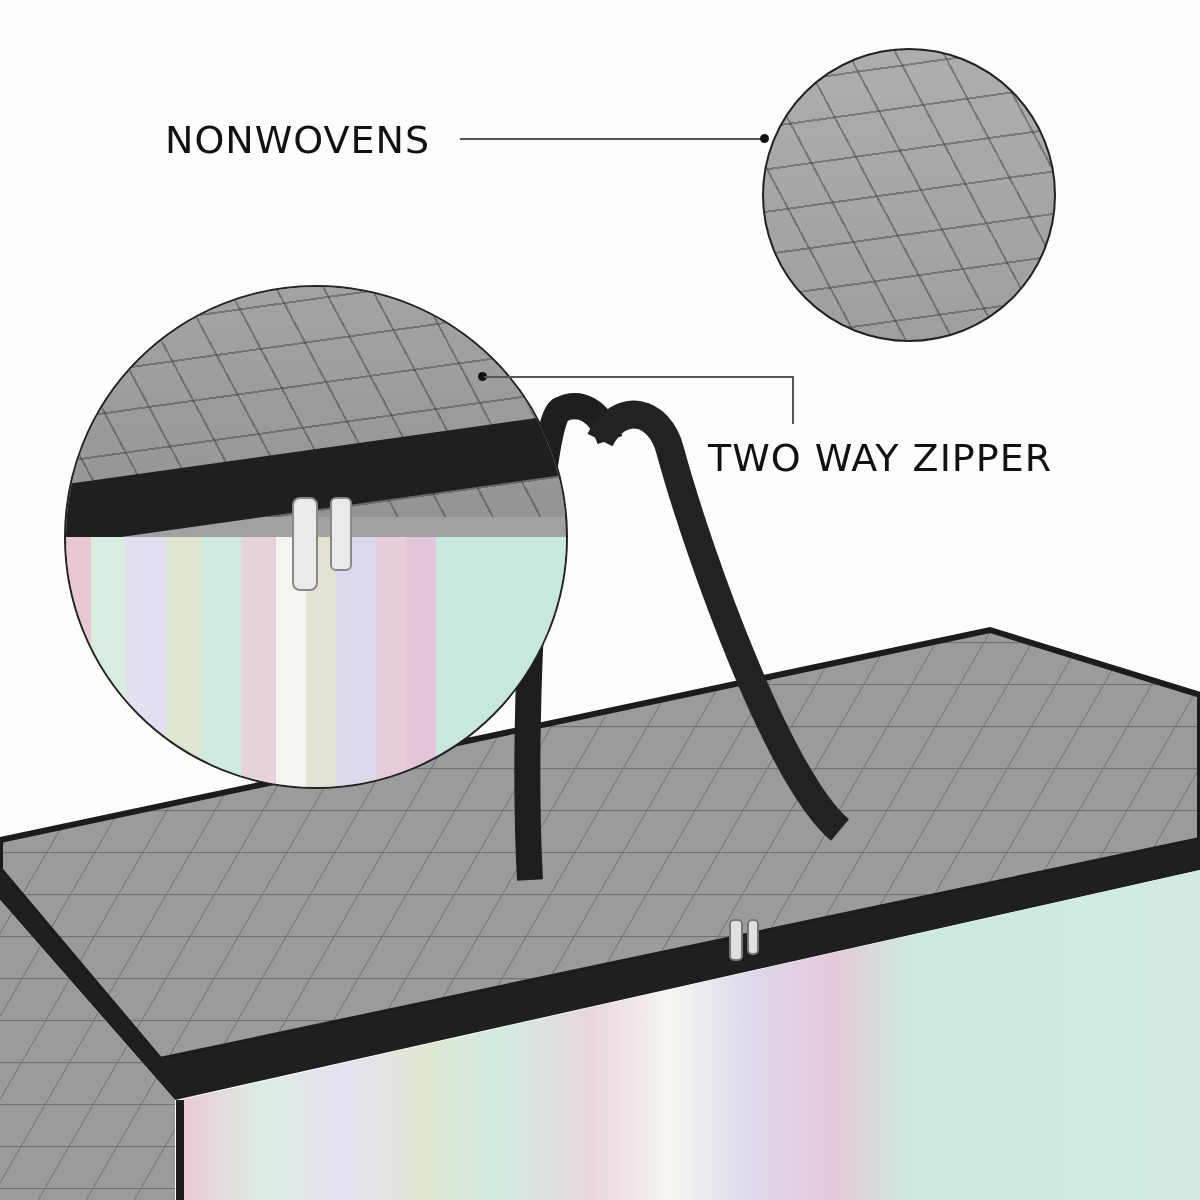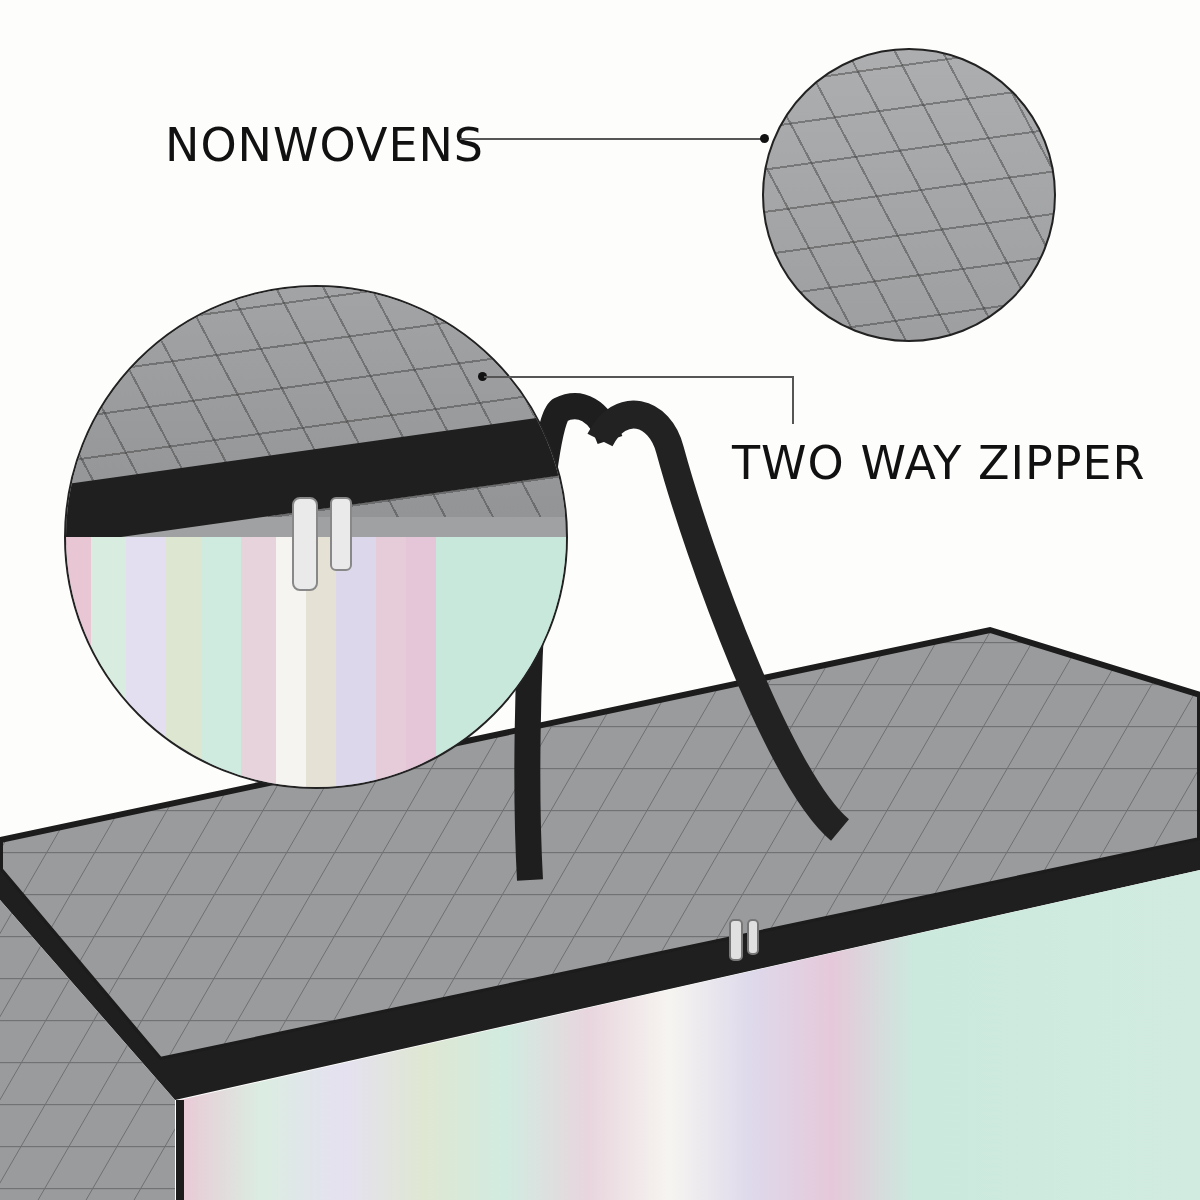--- a/index.html
+++ b/index.html
@@ -1,17 +1,17 @@
 <!DOCTYPE html>
 <html><head>
 <meta charset="utf-8">
 <style>
   html, body { margin:0; padding:0; }
   body { width:1200px; height:1200px; background:#fdfdfc; position:relative; overflow:hidden; font-family:"DejaVu Sans", sans-serif; }
-  .label { position:absolute; color:#111; font-size:46px; letter-spacing:1px; font-weight:400; }
+  .label { position:absolute; color:#111; font-size:38px; letter-spacing:1px; font-weight:400; }
   .line { position:absolute; background:#555; }
   .dot { position:absolute; width:9px; height:9px; border-radius:50%; background:#111; }
   .quilt {
     background-color:#9b9c9e;
     background-image:
       repeating-linear-gradient(62deg, transparent 0 40px, rgba(60,60,60,0.45) 40px 42px),
       repeating-linear-gradient(-8deg, transparent 0 40px, rgba(60,60,60,0.45) 40px 42px),
       linear-gradient(180deg, rgba(255,255,255,0.08), rgba(0,0,0,0.05));
   }
   .clothes {
@@ -76,13 +76,13 @@
   <div style="position:absolute;left:264px;top:210px;width:18px;height:70px;background:#eaeaea;border:2px solid #888;border-radius:6px;"></div>
 </div>
 
 <div class="label" style="left:165px;top:118px;">NONWOVENS</div>
 <div class="line" style="left:460px;top:138px;width:305px;height:2px;"></div>
 <div class="dot" style="left:760px;top:134px;"></div>
 
 <div class="dot" style="left:478px;top:372px;"></div>
 <div class="line" style="left:484px;top:376px;width:310px;height:2px;"></div>
 <div class="line" style="left:792px;top:376px;width:2px;height:48px;"></div>
-<div class="label" style="left:732px;top:436px;">TWO WAY ZIPPER</div>
+<div class="label" style="left:708px;top:436px;">TWO WAY ZIPPER</div>
 
 </body></html>

